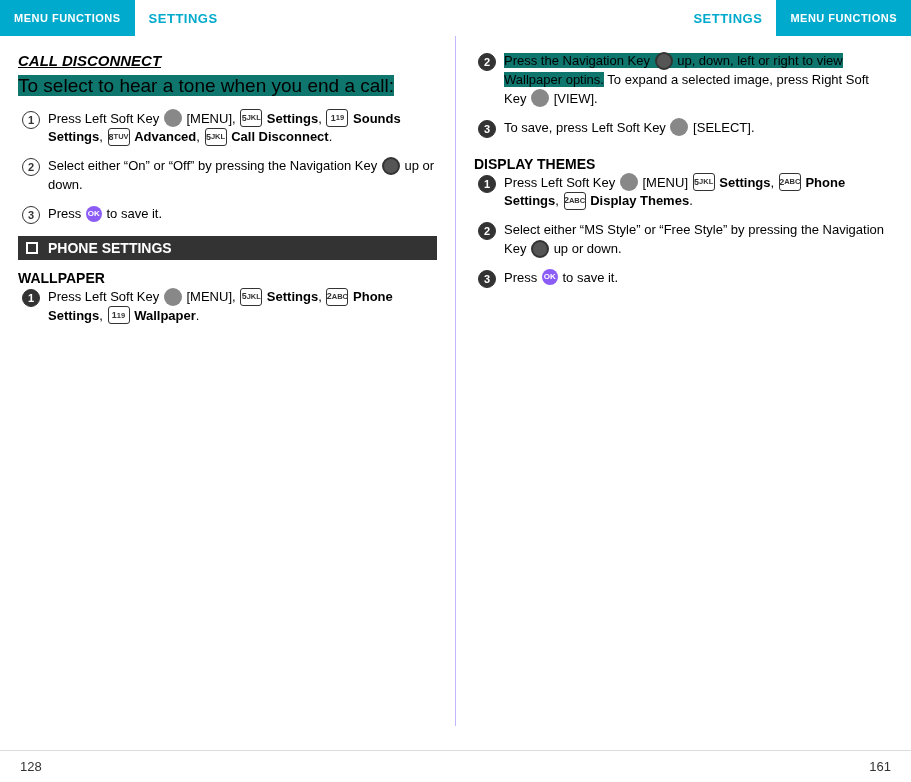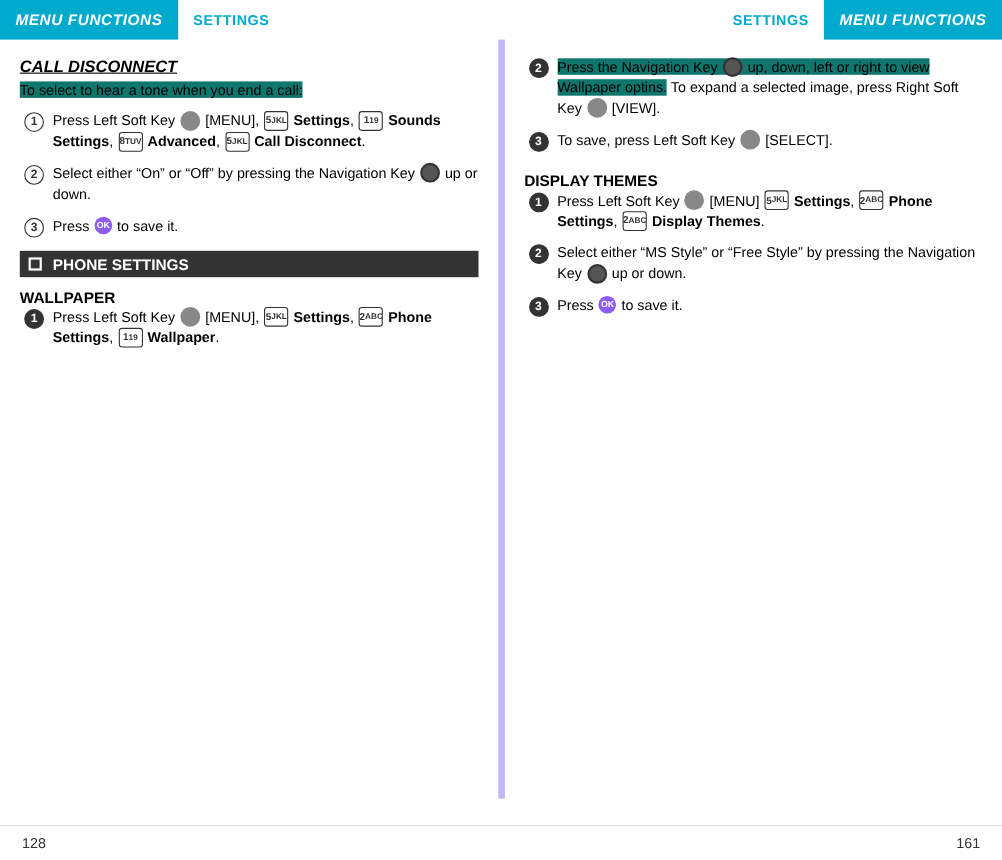--- a/index.html
+++ b/index.html
@@ -29,28 +29,27 @@
       background: #fff;
     }
     .header-right {
       background: #fff;
       justify-content: flex-end;
     }
     .header-tab-menu {
       background: #00aacc;
       color: #fff;
       font-weight: bold;
-      font-size: 14px;
+      font-size: 11px;
       padding: 0 14px;
       height: 100%;
       display: flex;
       align-items: center;
       text-transform: uppercase;
       letter-spacing: 0.5px;
-      font-style: italic;
     }
     .header-tab-settings {
       color: #00aacc;
       font-weight: bold;
       font-size: 13px;
       padding: 0 14px;
       height: 100%;
       display: flex;
       align-items: center;
       text-transform: uppercase;
@@ -58,40 +57,40 @@
     }
 
     
     .content-area {
       display: flex;
       flex: 1;
     }
     .page-left, .page-right {
       flex: 1;
       padding: 16px 18px;
-      border-right: 6px solid #c4b5fd;
+      border-right: 1px solid #c4b5fd;
     }
     .page-right {
       border-right: none;
     }
 
     
     .section-title-italic {
       font-style: italic;
       font-weight: bold;
       font-size: 15px;
       text-decoration: underline;
       margin-bottom: 4px;
     }
     .highlight-yellow {
       background-color: #0f766e;
       display: inline;
     }
     .intro-text {
-      font-size: 13px;
+      font-size: 19px;
       margin-bottom: 10px;
       line-height: 1.4;
     }
 
     
     .steps-list {
       list-style: none;
       margin-left: 4px;
     }
     .step-item {

